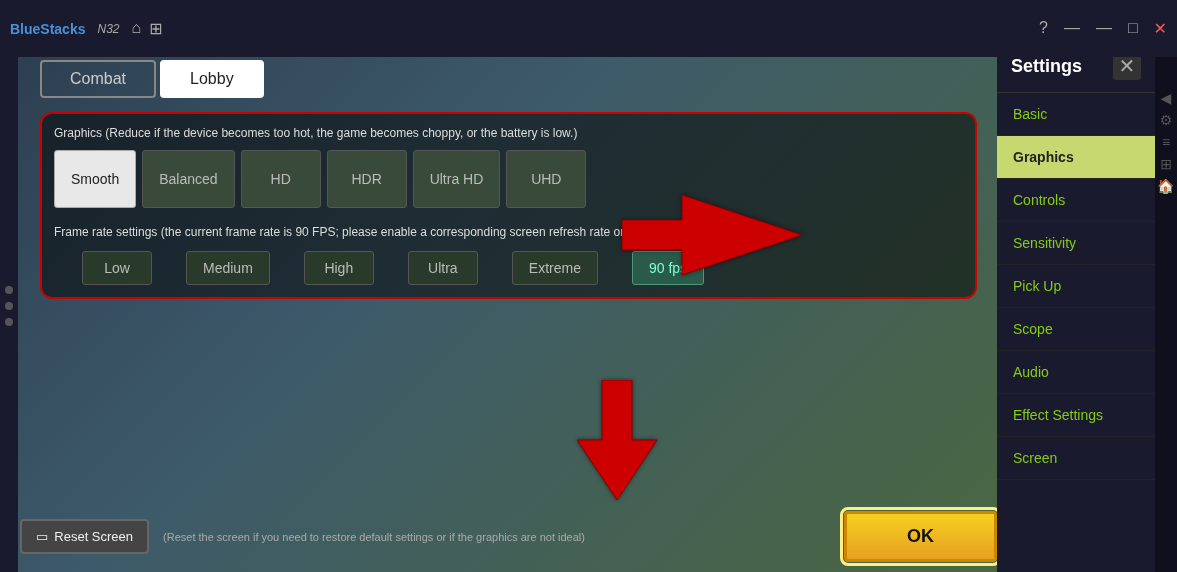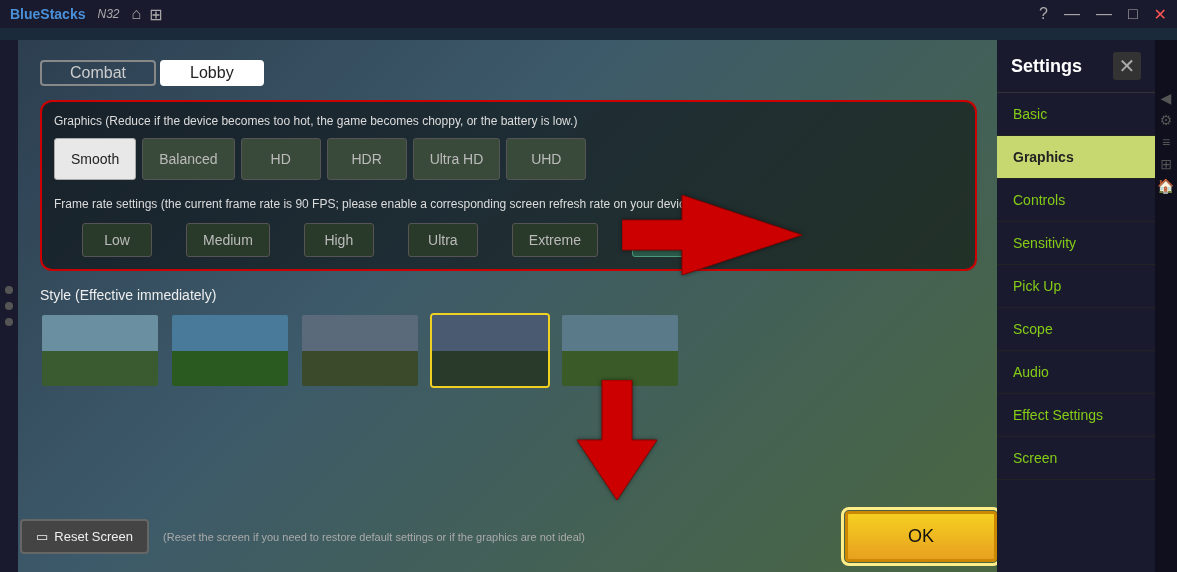--- a/index.html
+++ b/index.html
@@ -10,21 +10,21 @@
       font-family: 'Segoe UI', Arial, sans-serif;
       background: #1a2a3a;
       position: relative;
     }
 
     
     .titlebar {
       display: flex;
       align-items: center;
       background: #1a1a2e;
-      height: 28px;
+      height: 57px;
       padding: 0 10px;
       position: absolute;
       top: 0; left: 0; right: 0;
       z-index: 10;
     }
     .titlebar-logo {
       color: #4a90d9;
       font-weight: bold;
       font-size: 14px;
       margin-right: 12px;
@@ -95,21 +95,21 @@
       border-radius: 50%;
     }
 
     
     .tabs-row {
       display: flex;
       margin-bottom: 14px;
       margin-left: 20px;
     }
     .tab-btn {
-      padding: 2px 28px;
+      padding: 8px 28px;
       border: 2px solid #888;
       background: transparent;
       color: #ccc;
       font-size: 16px;
       cursor: pointer;
       border-radius: 4px;
       margin-right: 4px;
     }
     .tab-btn.active {
       background: #fff;
@@ -129,21 +129,21 @@
       color: #ddd;
       font-size: 12px;
       margin-bottom: 10px;
     }
     .quality-buttons {
       display: flex;
       gap: 6px;
       margin-bottom: 16px;
     }
     .quality-btn {
-      padding: 12px 16px;
+      padding: 20px 16px;
       background: #3a4a3a;
       color: #bbb;
       border: 1px solid #555;
       border-radius: 3px;
       cursor: pointer;
       font-size: 14px;
       min-width: 80px;
       text-align: center;
     }
     .quality-btn.active {
@@ -245,21 +245,21 @@
       font-size: 11px;
       flex: 1;
     }
     .ok-btn {
       background: linear-gradient(180deg, #f5d020 0%, #e8a020 100%);
       color: #111;
       border: 3px solid #cc8800;
       border-radius: 4px;
       padding: 12px 60px;
       font-size: 18px;
-      font-weight: normal;
+      font-weight: bold;
       cursor: pointer;
       outline: 3px solid #ffee88;
       outline-offset: 1px;
     }
 
     
     .settings-sidebar {
       width: 158px;
       background: #1a1a2e;
       display: flex;
@@ -387,40 +387,20 @@
       <div class="fps-buttons">
         <button class="fps-btn">Low</button>
         <button class="fps-btn">Medium</button>
         <button class="fps-btn">High</button>
         <button class="fps-btn">Ultra</button>
         <button class="fps-btn">Extreme</button>
         <button class="fps-btn active-teal">90 fps</button>
       </div>
     </div>
 
-    <div class="style-section">
-      <div class="style-title">Style (Effective immediately)</div>
-      <div class="style-images">
-        <div class="style-thumb">
-          <div class="style-thumb-inner thumb-1"></div>
-        </div>
-        <div class="style-thumb">
-          <div class="style-thumb-inner thumb-2"></div>
-        </div>
-        <div class="style-thumb">
-          <div class="style-thumb-inner thumb-3"></div>
-        </div>
-        <div class="style-thumb selected">
-          <div class="style-thumb-inner thumb-4"></div>
-        </div>
-        <div class="style-thumb">
-          <div class="style-thumb-inner thumb-5"></div>
-        </div>
-      </div>
-    </div>
 
     <div class="bottom-bar">
       <button class="reset-btn">
         <span>▭</span>
         <span>Reset Screen</span>
       </button>
       <div class="reset-hint">(Reset the screen if you need to restore default settings or if the graphics are not ideal)</div>
       <button class="ok-btn">OK</button>
     </div>
 

